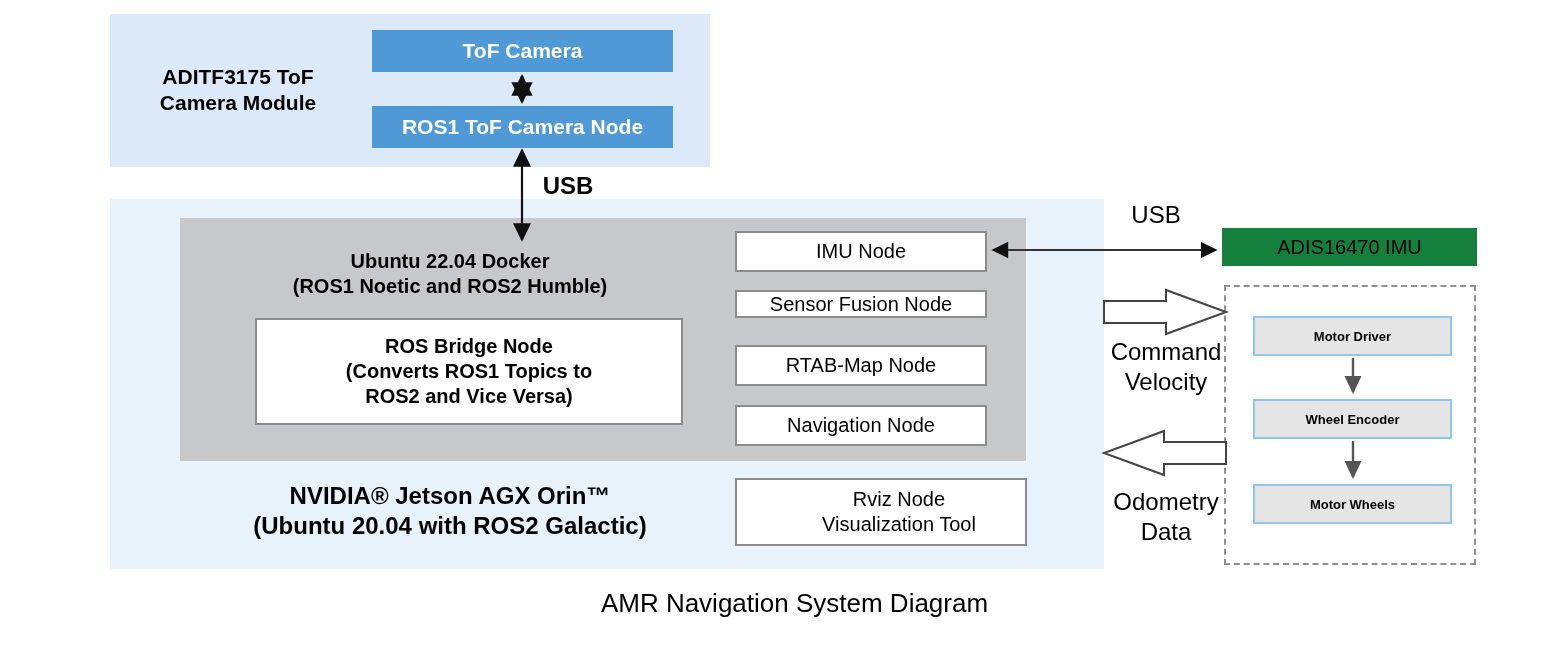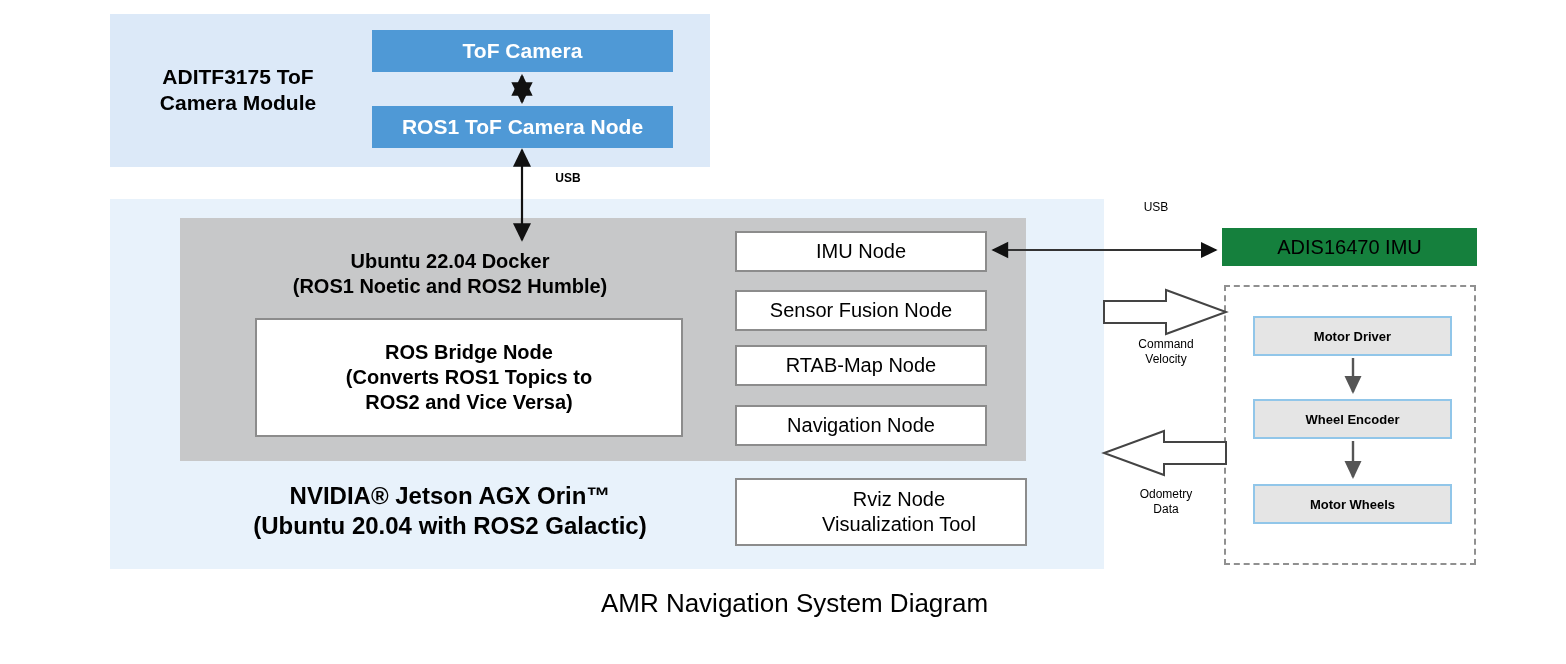--- a/index.html
+++ b/index.html
@@ -57,23 +57,23 @@
   .box-tof-camera{ left:372px; top:30px; width:301px; height:42px; }
   .box-ros1-tof{   left:372px; top:106px; width:301px; height:42px; }
 
   
   .node-box{
     background:#ffffff; border:2.5px solid #8c8c8c;
     font-size:20px; color:#000;
     display:flex;align-items:center;justify-content:center;text-align:center;
     line-height:1.25;
   }
-  .box-bridge{ left:255px; top:318px; width:428px; height:119px; font-weight:bold; font-size:20px;}
+  .box-bridge{ left:255px; top:318px; width:428px; height:107px; font-weight:bold; font-size:20px;}
   .box-imu{    left:735px; top:231px; width:252px; height:41px; }
-  .box-fusion{ left:735px; top:290px; width:252px; height:41px;text-align:center; }
+  .box-fusion{ left:735px; top:290px; width:252px; height:28px;text-align:center; }
   .box-rtab{   left:735px; top:345px; width:252px; height:41px; }
   .box-nav{    left:735px; top:405px; width:252px; height:41px; }
   .box-rviz{   left:735px; top:478px; width:292px; height:68px;padding-left:36px; }
 
   
   .imu-chip{
     left:1222px; top:228px; width:255px; height:38px;
     background:#15803d; color:#000; font-size:20px;
     display:flex;align-items:center;justify-content:center;
   }
@@ -86,21 +86,21 @@
   .motor-box{
     background:#e5e5e5; border:2px solid #91c6e9;
     font-size:13px; font-weight:bold; color:#000;
     display:flex;align-items:center;justify-content:center;
   }
   .box-driver{  left:1253px; top:316px; width:199px; height:40px; }
   .box-encoder{ left:1253px; top:399px; width:199px; height:40px; }
   .box-wheels{  left:1253px; top:484px; width:199px; height:40px; }
 
   
-  .lbl{ color:#000; font-size:12px; text-align:center; line-height:1.25;}
+  .lbl{ color:#000; font-size:24px; text-align:center; line-height:1.25;}
   .lbl-usb1{ left:528px; top:171px; width:80px; font-weight:bold;}
   .lbl-usb2{ left:1116px; top:200px; width:80px; font-weight:normal;}
   .lbl-cmd{ left:1100px; top:337px; width:132px;}
   .lbl-odom{ left:1100px; top:487px; width:132px;}
 
   .caption{
     left:0px; top:588px; width:1566px;
     text-align:center; font-size:26px; color:#000;padding-left:23px;
   }
 

